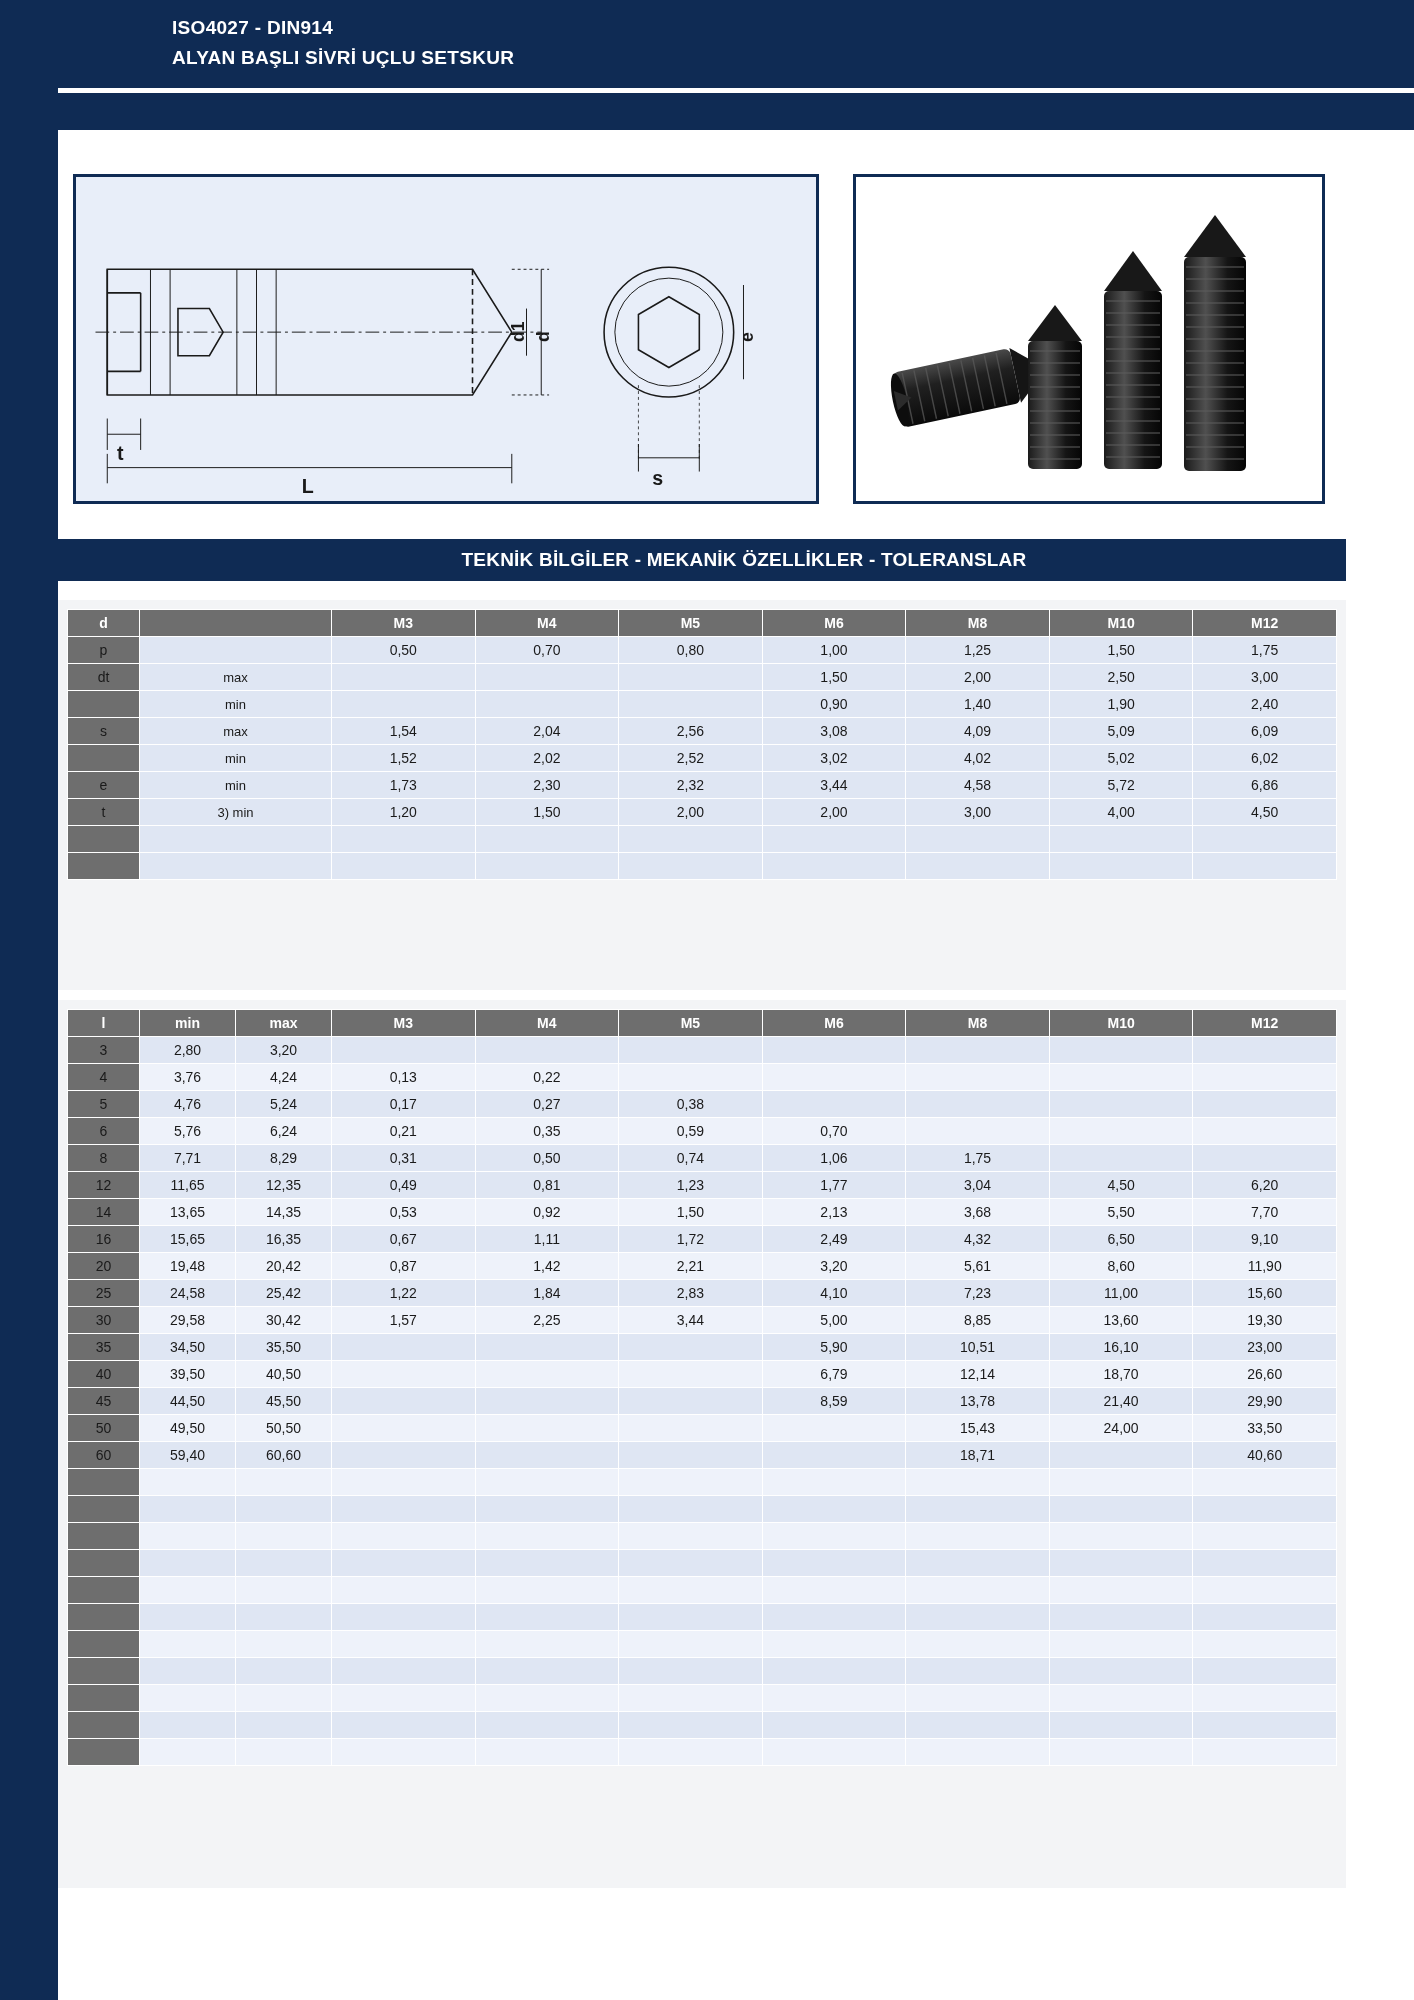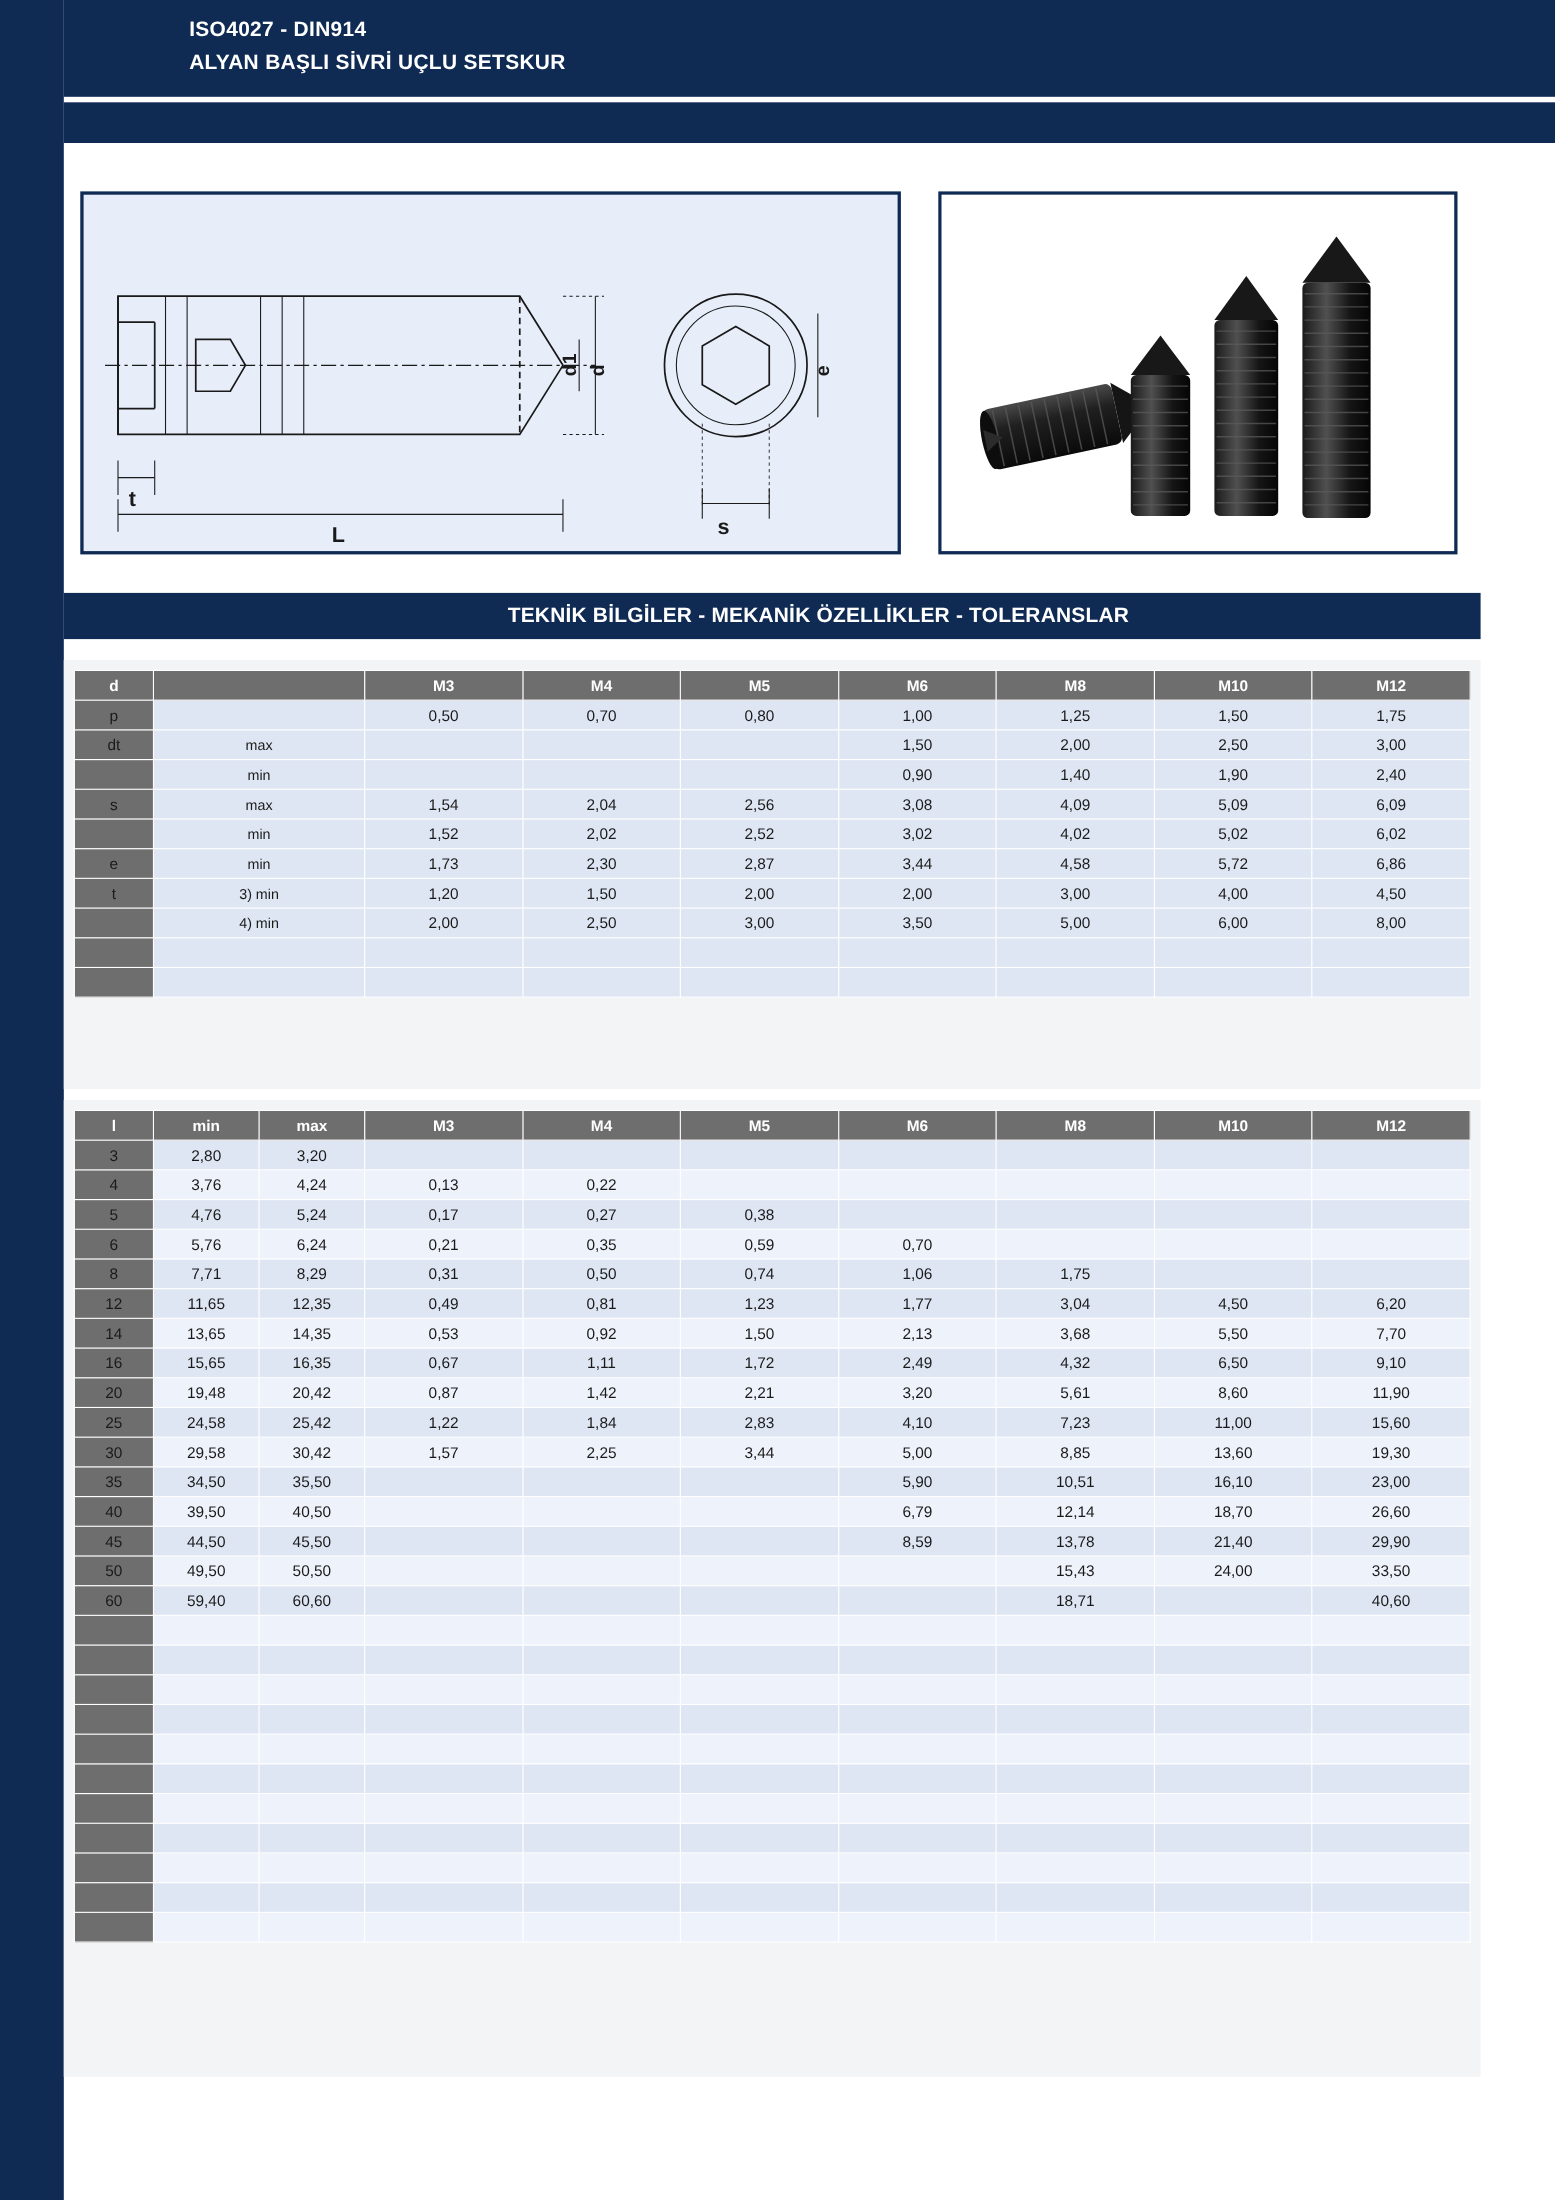--- a/index.html
+++ b/index.html
@@ -391,47 +391,36 @@
             <td class="val">3,02</td>
             <td class="val">4,02</td>
             <td class="val">5,02</td>
             <td class="val">6,02</td>
           </tr>
           <tr>
             <td class="lbl">e</td>
             <td class="sublbl">min</td>
             <td class="val">1,73</td>
             <td class="val">2,30</td>
-            <td class="val">2,87</td>
+            <td class="val">2,32</td>
             <td class="val">3,44</td>
             <td class="val">4,58</td>
             <td class="val">5,72</td>
             <td class="val">6,86</td>
           </tr>
           <tr>
             <td class="lbl">t</td>
             <td class="sublbl">3) min</td>
             <td class="val">1,20</td>
             <td class="val">1,50</td>
             <td class="val">2,00</td>
             <td class="val">2,00</td>
             <td class="val">3,00</td>
             <td class="val">4,00</td>
             <td class="val">4,50</td>
-          </tr>
-          <tr>
-            <td class="lbl"></td>
-            <td class="sublbl">4) min</td>
-            <td class="val">2,00</td>
-            <td class="val">2,50</td>
-            <td class="val">3,00</td>
-            <td class="val">3,50</td>
-            <td class="val">5,00</td>
-            <td class="val">6,00</td>
-            <td class="val">8,00</td>
           </tr>
           <tr>
             <td class="lbl"></td>
             <td class="sublbl"></td>
             <td class="val"></td>
             <td class="val"></td>
             <td class="val"></td>
             <td class="val"></td>
             <td class="val"></td>
             <td class="val"></td>

